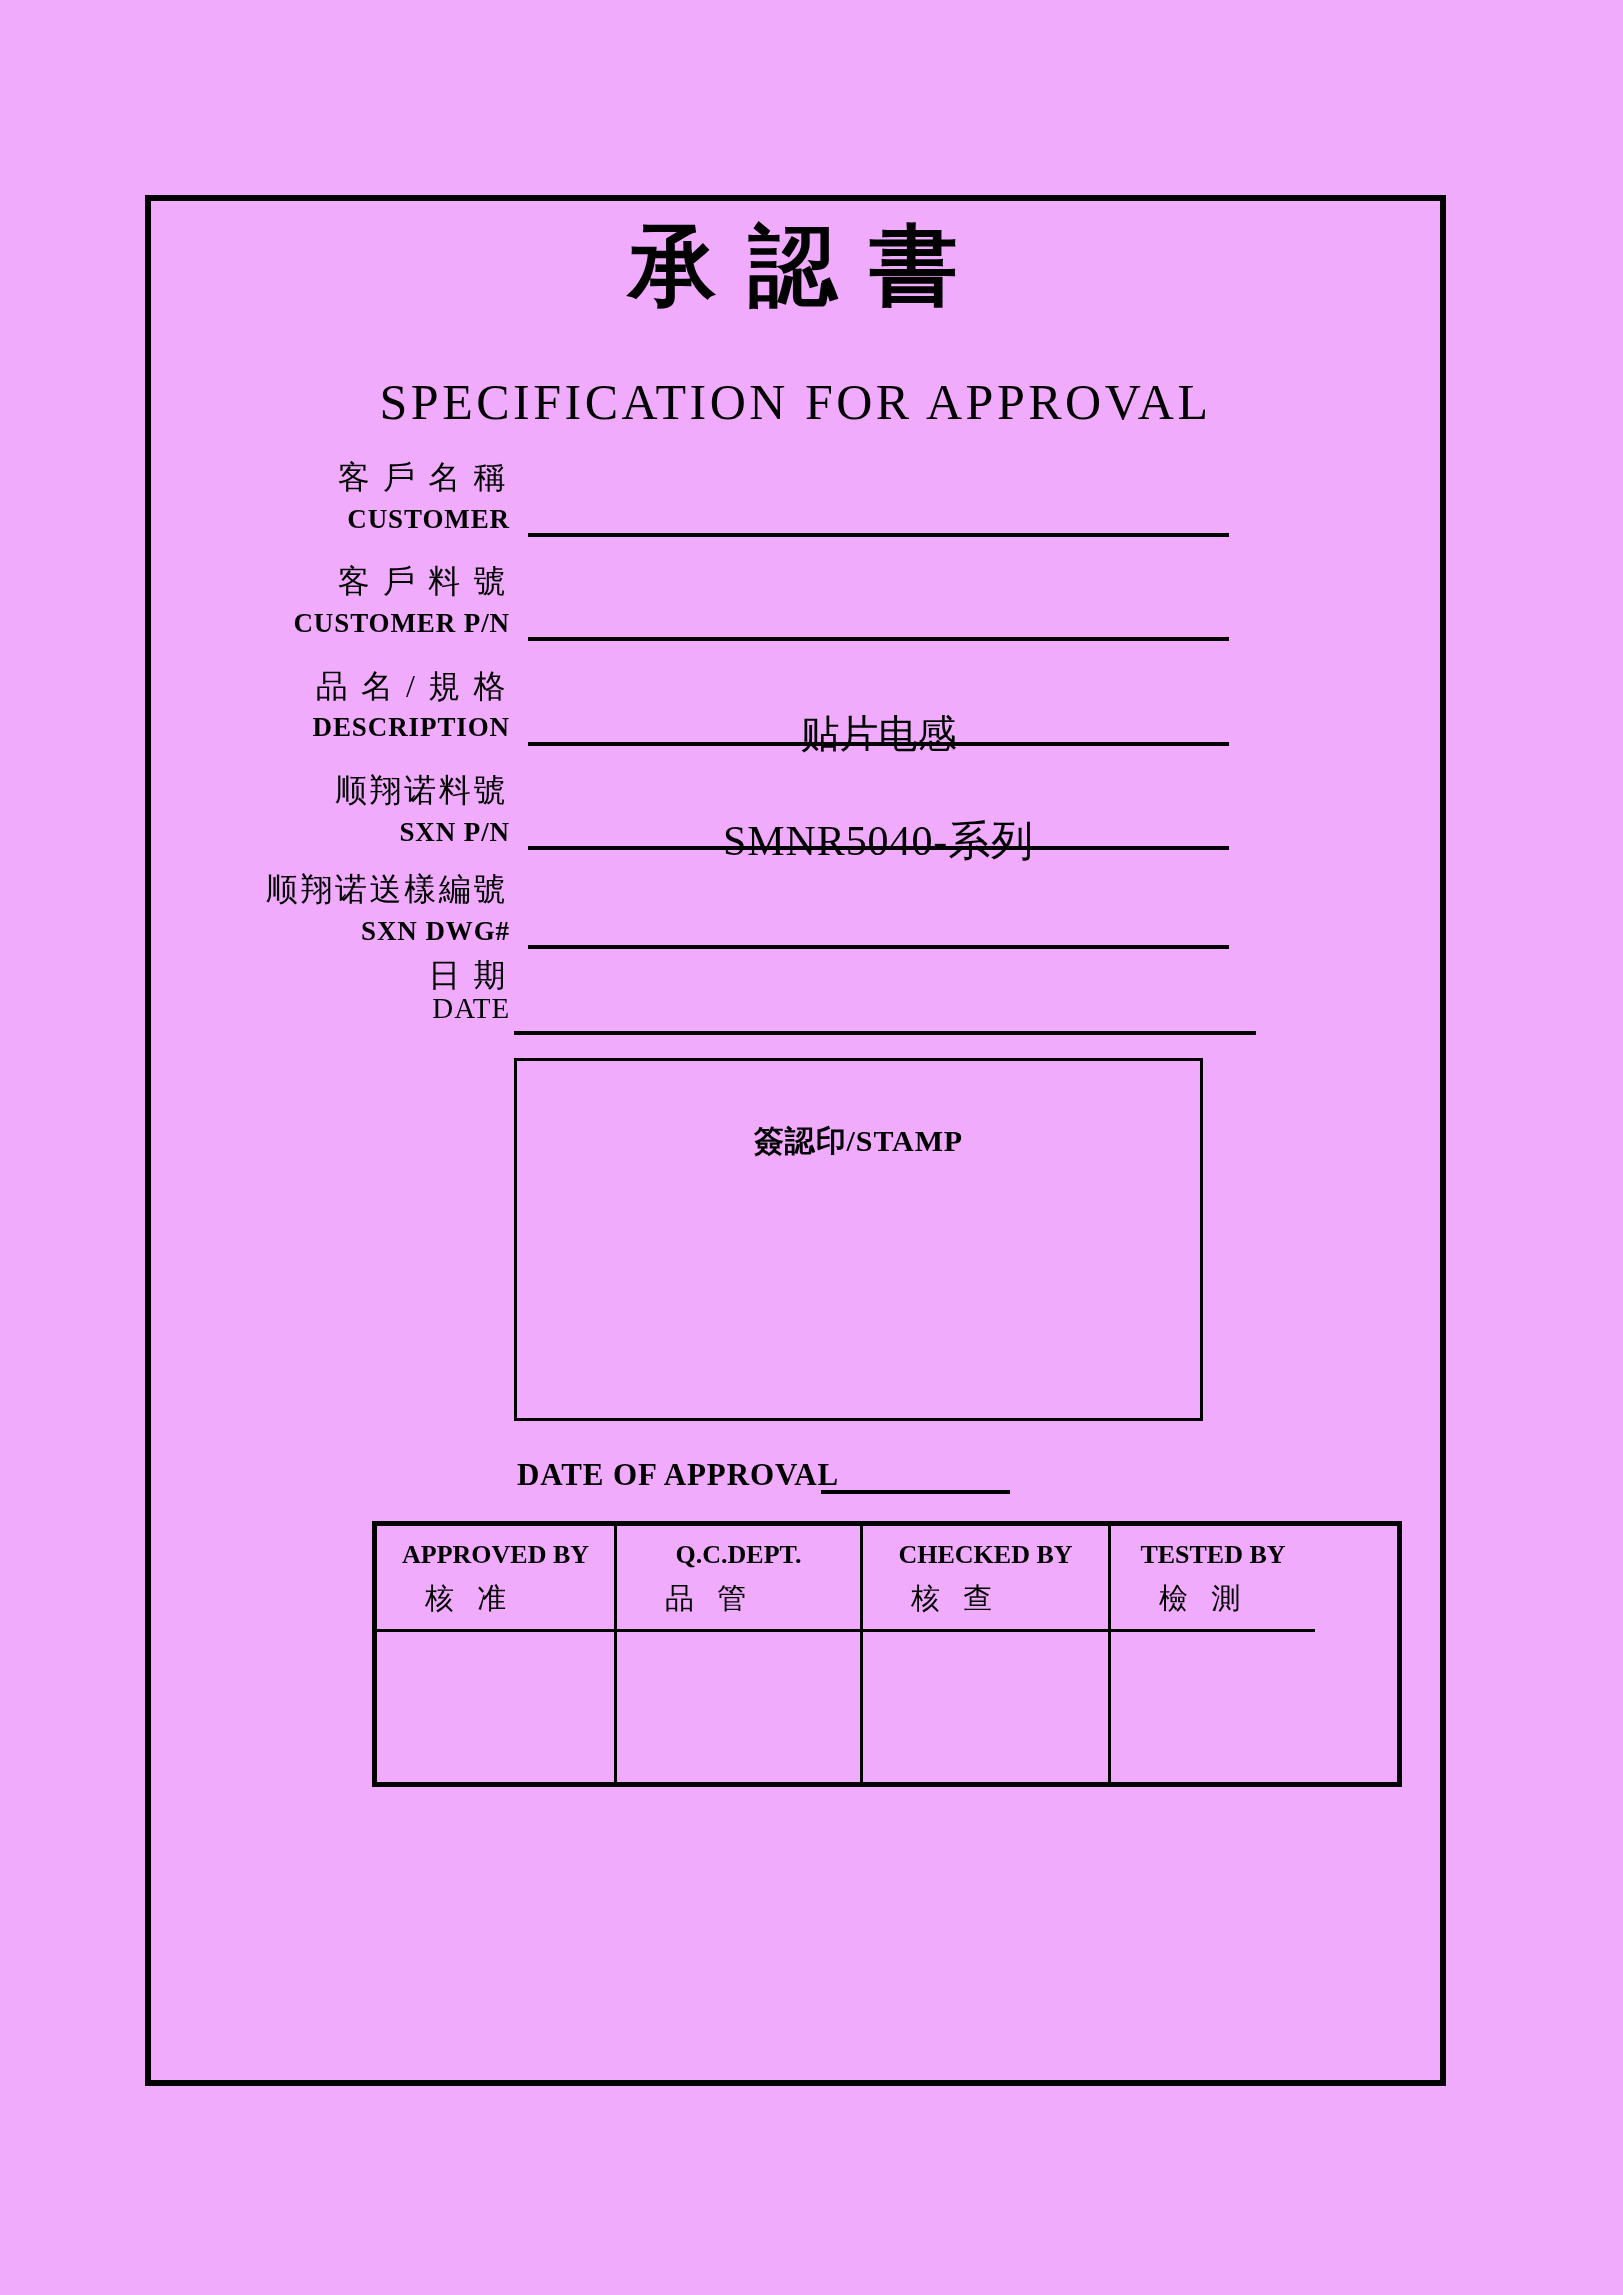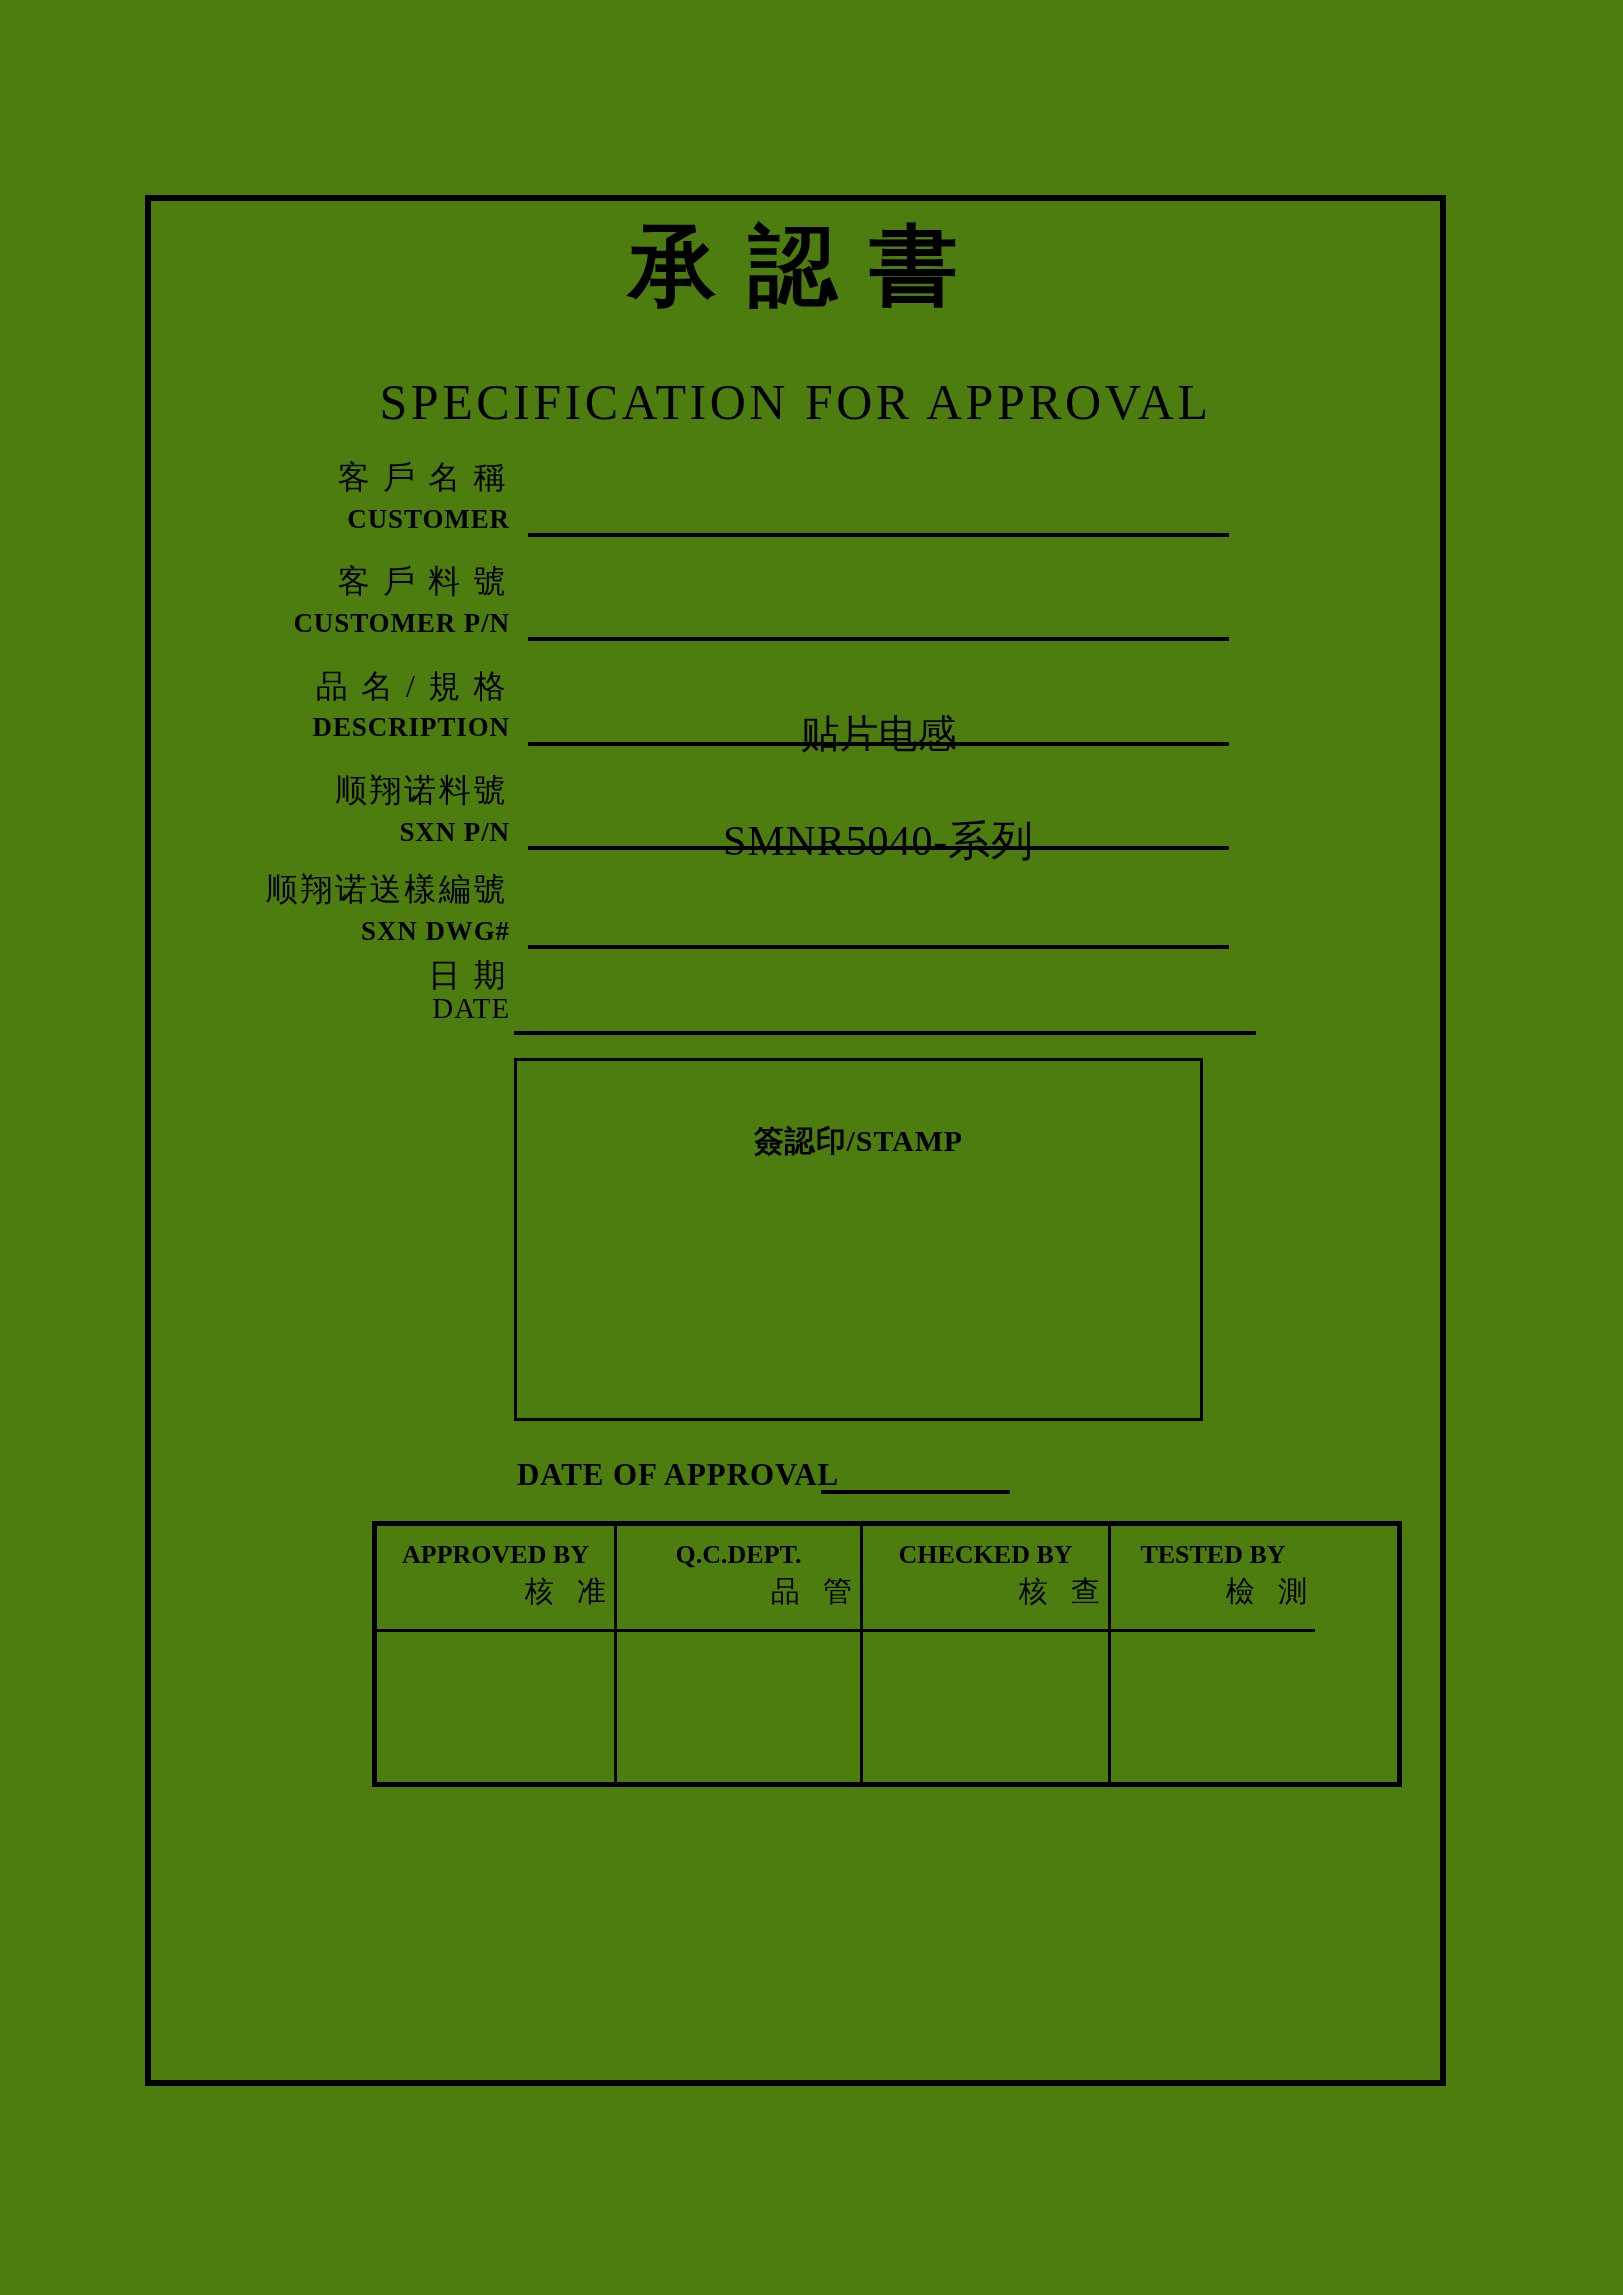--- a/index.html
+++ b/index.html
@@ -5,21 +5,21 @@
   * { margin: 0; padding: 0; box-sizing: border-box; }
   html, body { background: #ffffff; }
   body {
     font-family: "Liberation Serif", "DejaVu Serif", serif;
     color: #000000;
   }
   .page {
     position: relative;
     width: 1623px;
     height: 2295px;
-    background: #4d7c0f;
+    background: #f0abfc;
     overflow: hidden;
   }
   .border-frame {
     position: absolute;
     left: 145px; top: 195px;
     width: 1301px; height: 1891px;
     border: 6.1px solid #000000;
   }
   .title-cjk {
     position: absolute;
@@ -118,27 +118,28 @@
   .th-en {
     display: block;
     margin-top: 16px;
     text-align: center;
     font-size: 26px;
     font-weight: bold;
     line-height: 1.0;
   }
   .th-cjk {
     display: block;
-    margin-top: 9px;
-    text-align: right;
+    margin-top: 16px;
+    text-align: left;
     font-size: 29px;
     letter-spacing: 8px;
     text-indent: 8px;
     line-height: 1.0;
     white-space: pre;
+    padding-left: 40px;
   }
 </style>
 </head>
 <body>
 
 <div class="page">
   <div class="border-frame"></div>
 
   <div class="title-cjk">承 認 書</div>
   <div class="title-en">SPECIFICATION FOR APPROVAL</div>

